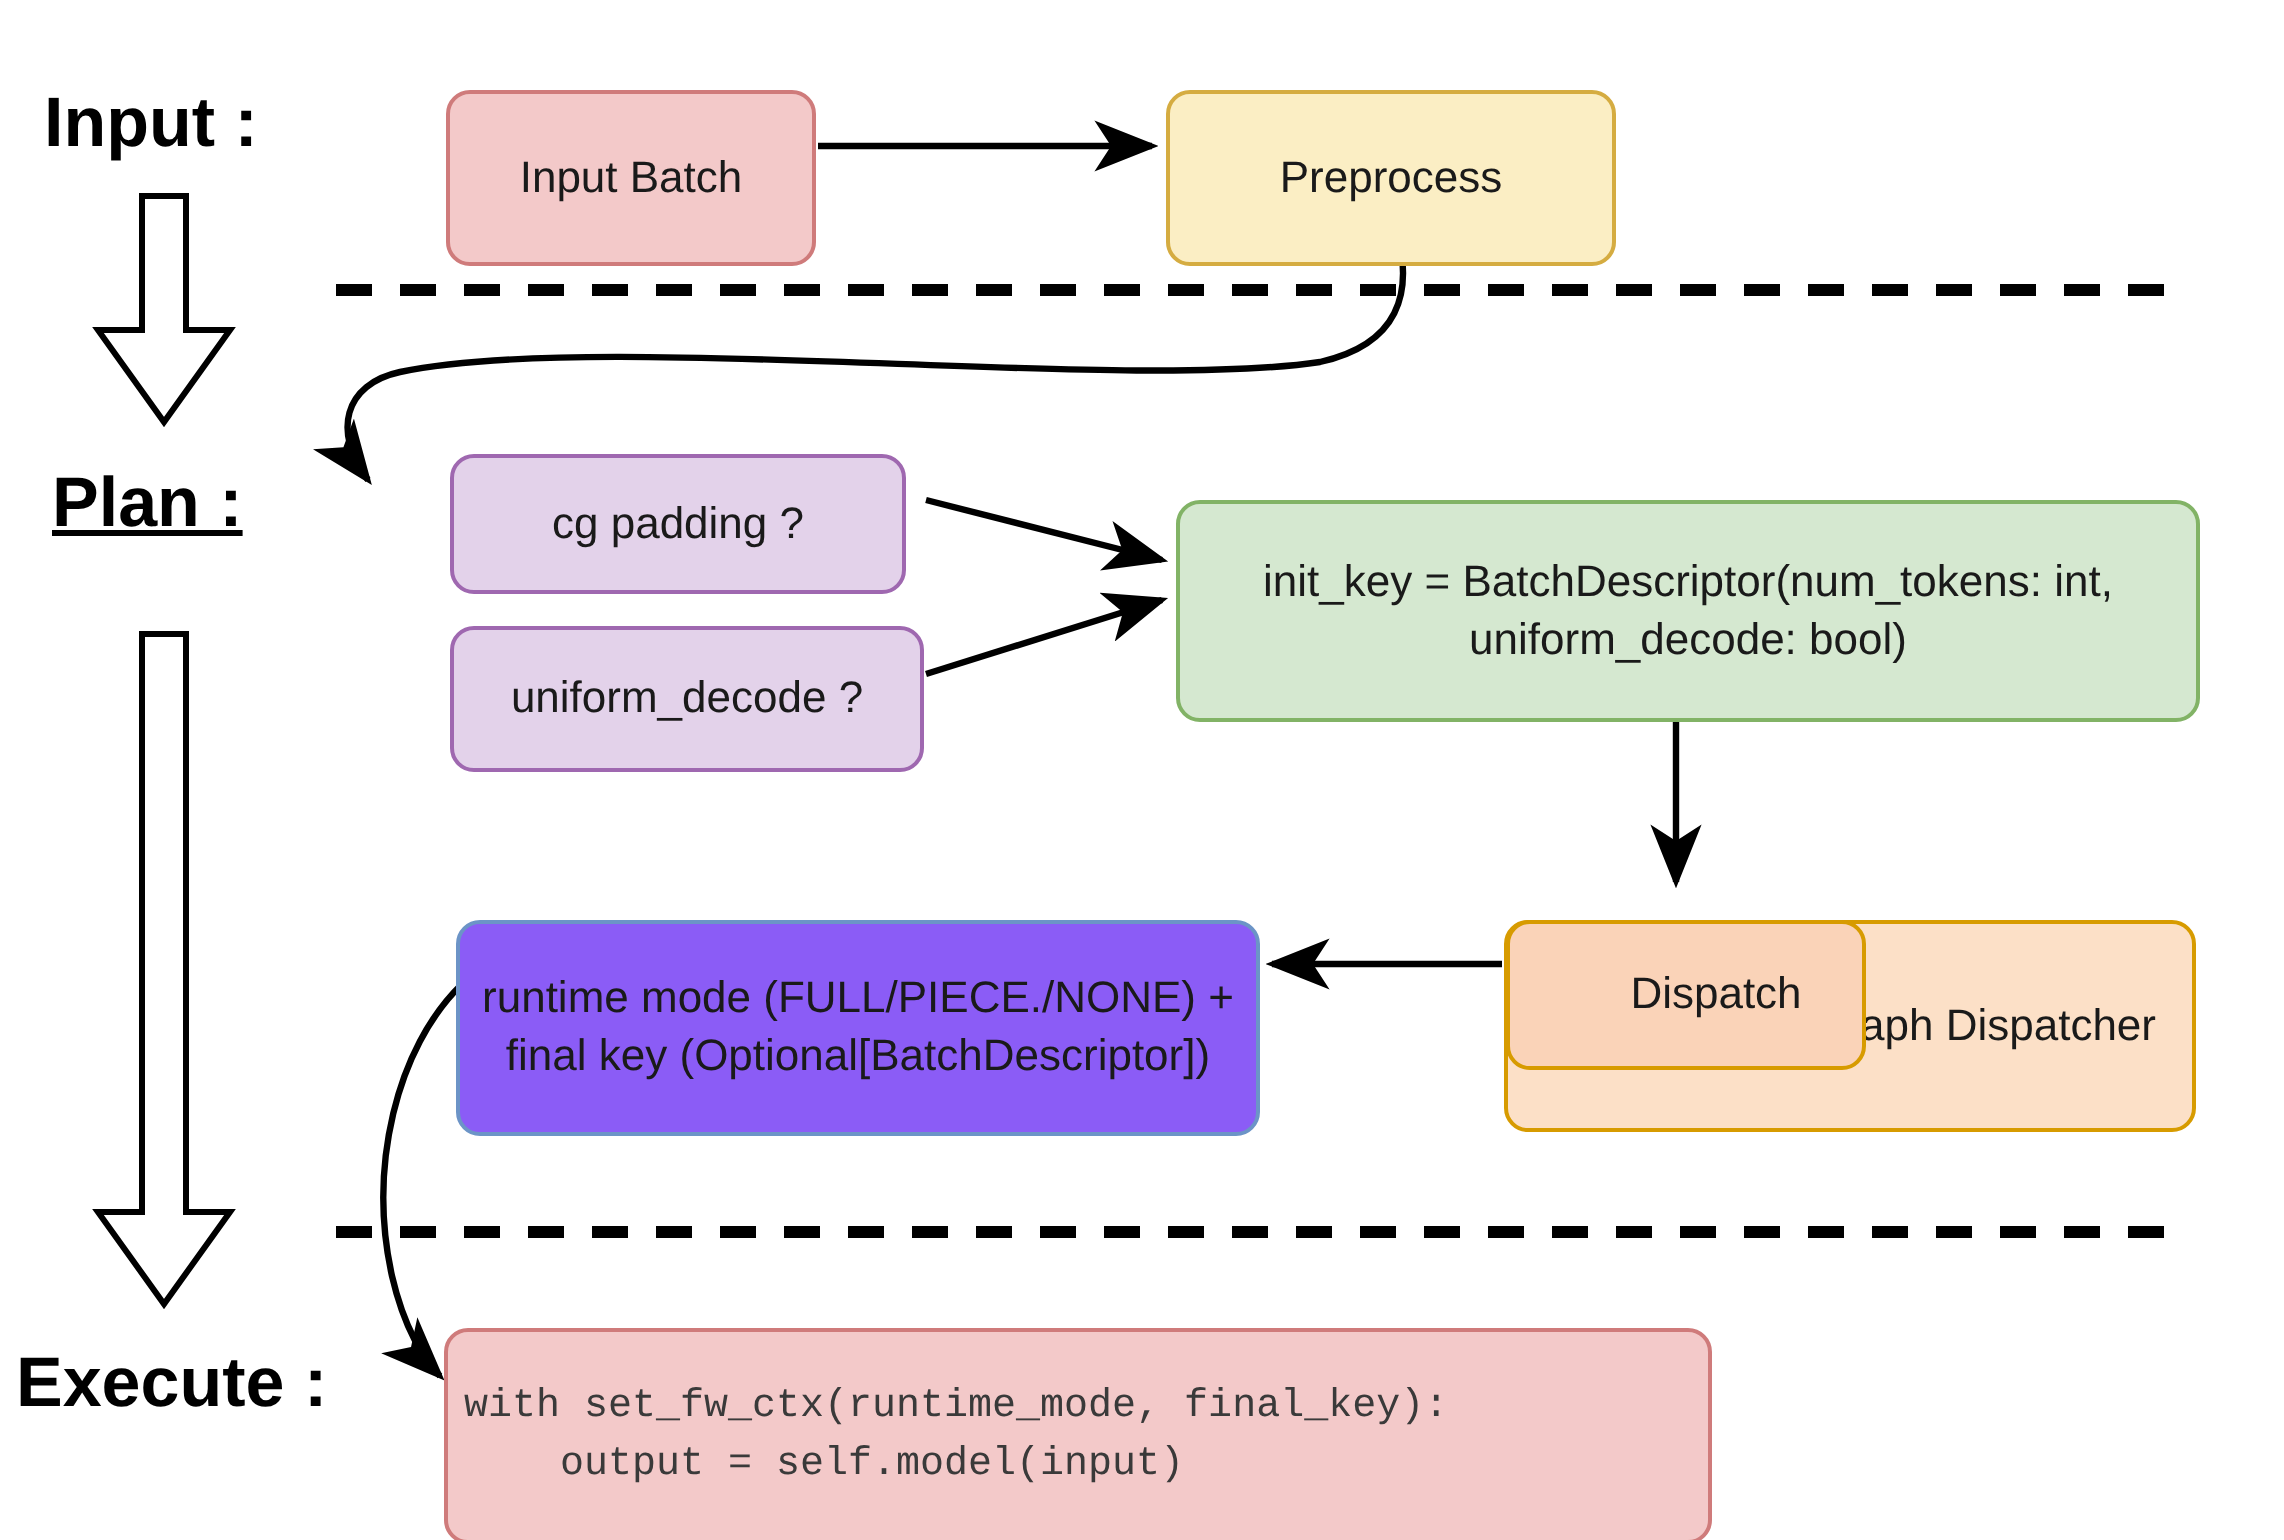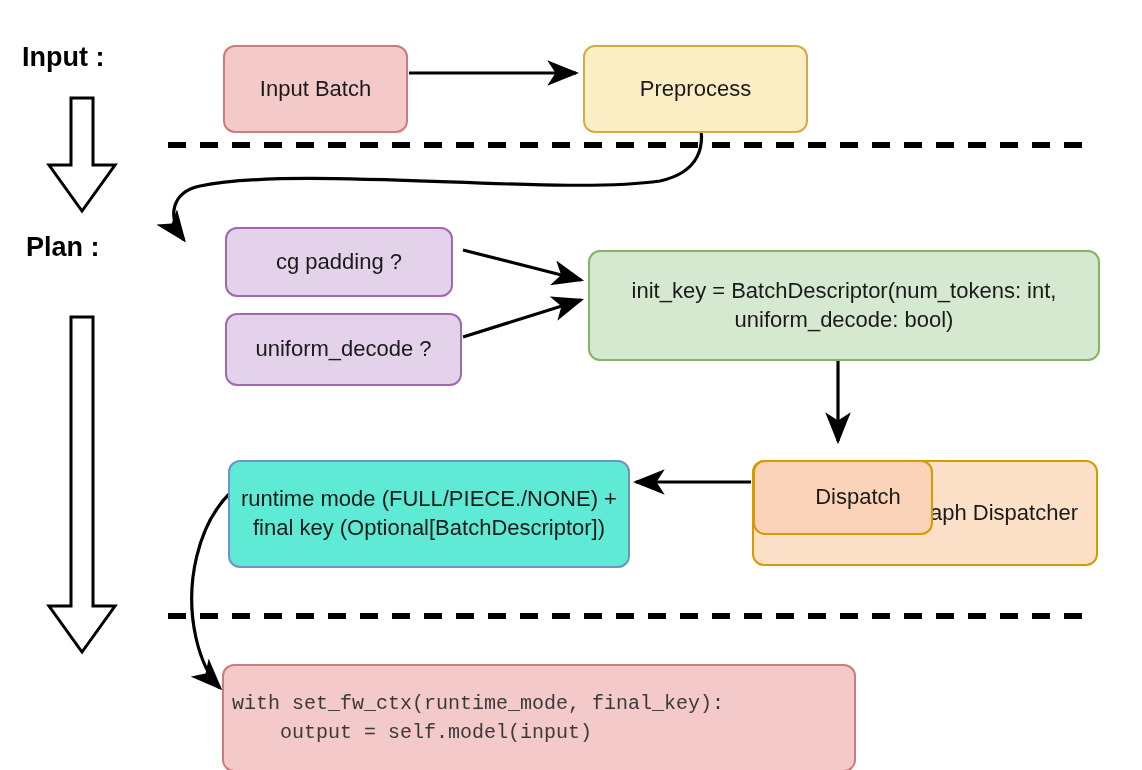--- a/index.html
+++ b/index.html
@@ -20,21 +20,21 @@
   #wires {
     position: absolute;
     left: 0; top: 0;
     width: 1142px;
     height: 770px;
     pointer-events: none;
   }
   .stage-label {
     position: absolute;
     font-weight: bold;
-    font-size: 27px;
+    font-size: 35px;
     color: #000000;
     white-space: nowrap;
     letter-spacing: 0px;
   }
   .node {
     position: absolute;
     box-sizing: border-box;
     border-radius: 12px;
     border-width: 2px;
     border-style: solid;
@@ -58,21 +58,21 @@
   }
   .node-purple {
     background: #e3d2ea;
     border-color: #9f68b0;
   }
   .node-green {
     background: #d5e8d0;
     border-color: #82b366;
   }
   .node-blue {
-    background: #5eead4;
+    background: #8b5cf6;
     border-color: #6c94c7;
   }
   .node-orange-outer {
     background: #fce0c7;
     border-color: #d79b00;
     align-items: center;
     justify-content: flex-end;
     padding-right: 18px;
   }
   .node-orange-inner {
@@ -124,21 +124,22 @@
     <path d="M 231 492 C 198 524, 184 584, 196 638 C 202 664, 212 680, 220 688" fill="none" stroke="#000000" stroke-width="3.2" marker-end="url(#ah)"></path>
 
     <line x1="168" y1="145" x2="1095" y2="145" stroke="#000000" stroke-width="6" stroke-dasharray="18 14"></line>
     <line x1="168" y1="616" x2="1095" y2="616" stroke="#000000" stroke-width="6" stroke-dasharray="18 14"></line>
 
     <polygon points="71,98 93,98 93,165 115,165 82,211 49,165 71,165" fill="#ffffff" stroke="#000000" stroke-width="3"></polygon>
     <polygon points="71,317 93,317 93,606 115,606 82,652 49,606 71,606" fill="#ffffff" stroke="#000000" stroke-width="3"></polygon>
   </svg>
 
   <div class="stage-label" style="left:22px; top:42px;">Input :</div>
-  <div class="stage-label" style="left:26px; top:232px;">Plan :</div>
+  <div class="stage-label" style="left:26px; top:232px;text-decoration:underline;">Plan :</div>
+  <div class="stage-label" style="left:8px; top:672px;">Execute :</div>
 
   <div class="node node-red" style="left:223px; top:29px; width:185px; height:88px;">Input Batch</div>
 
   <div class="node node-yellow" style="left:583px; top:29px; width:225px; height:88px;">Preprocess</div>
 
   <div class="node node-purple" style="left:225px; top:211px; width:228px; height:70px;">cg padding ?</div>
 
   <div class="node node-purple" style="left:225px; top:297px; width:237px; height:73px;">uniform_decode ?</div>
 
   <div class="node node-green" style="left:588px; top:234px; width:512px; height:111px;">init_key = BatchDescriptor(num_tokens: int, uniform_decode: bool)</div>

